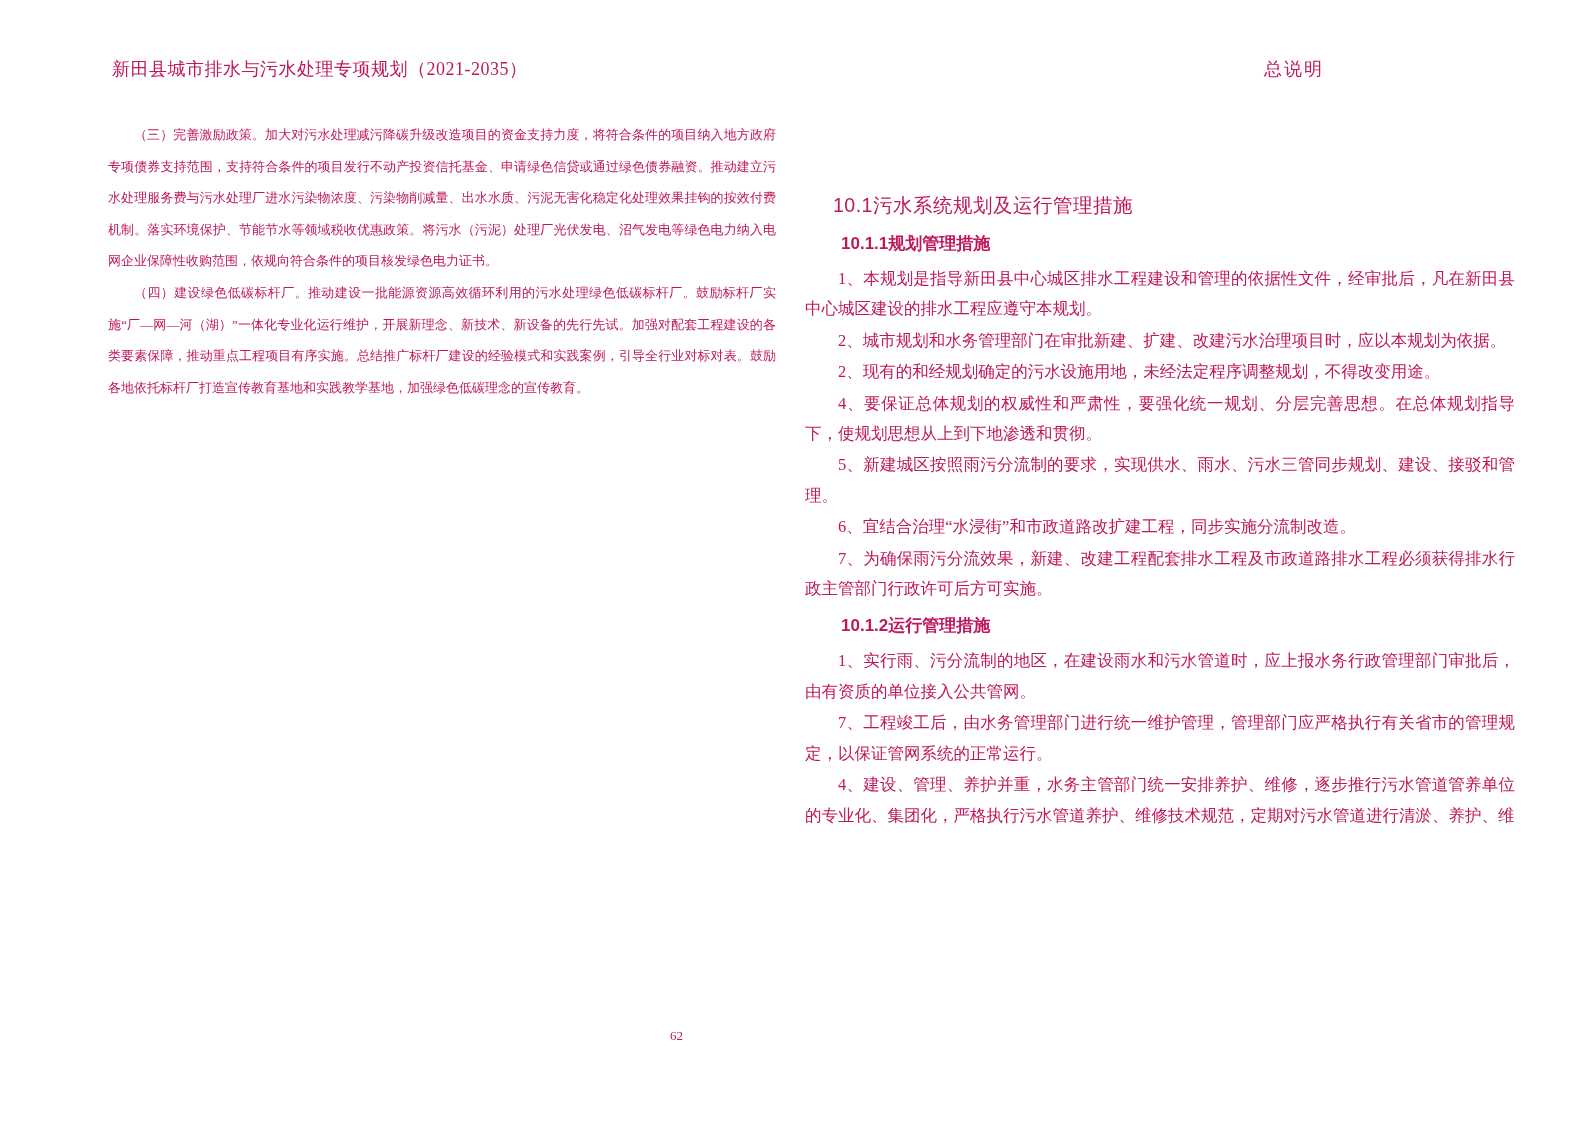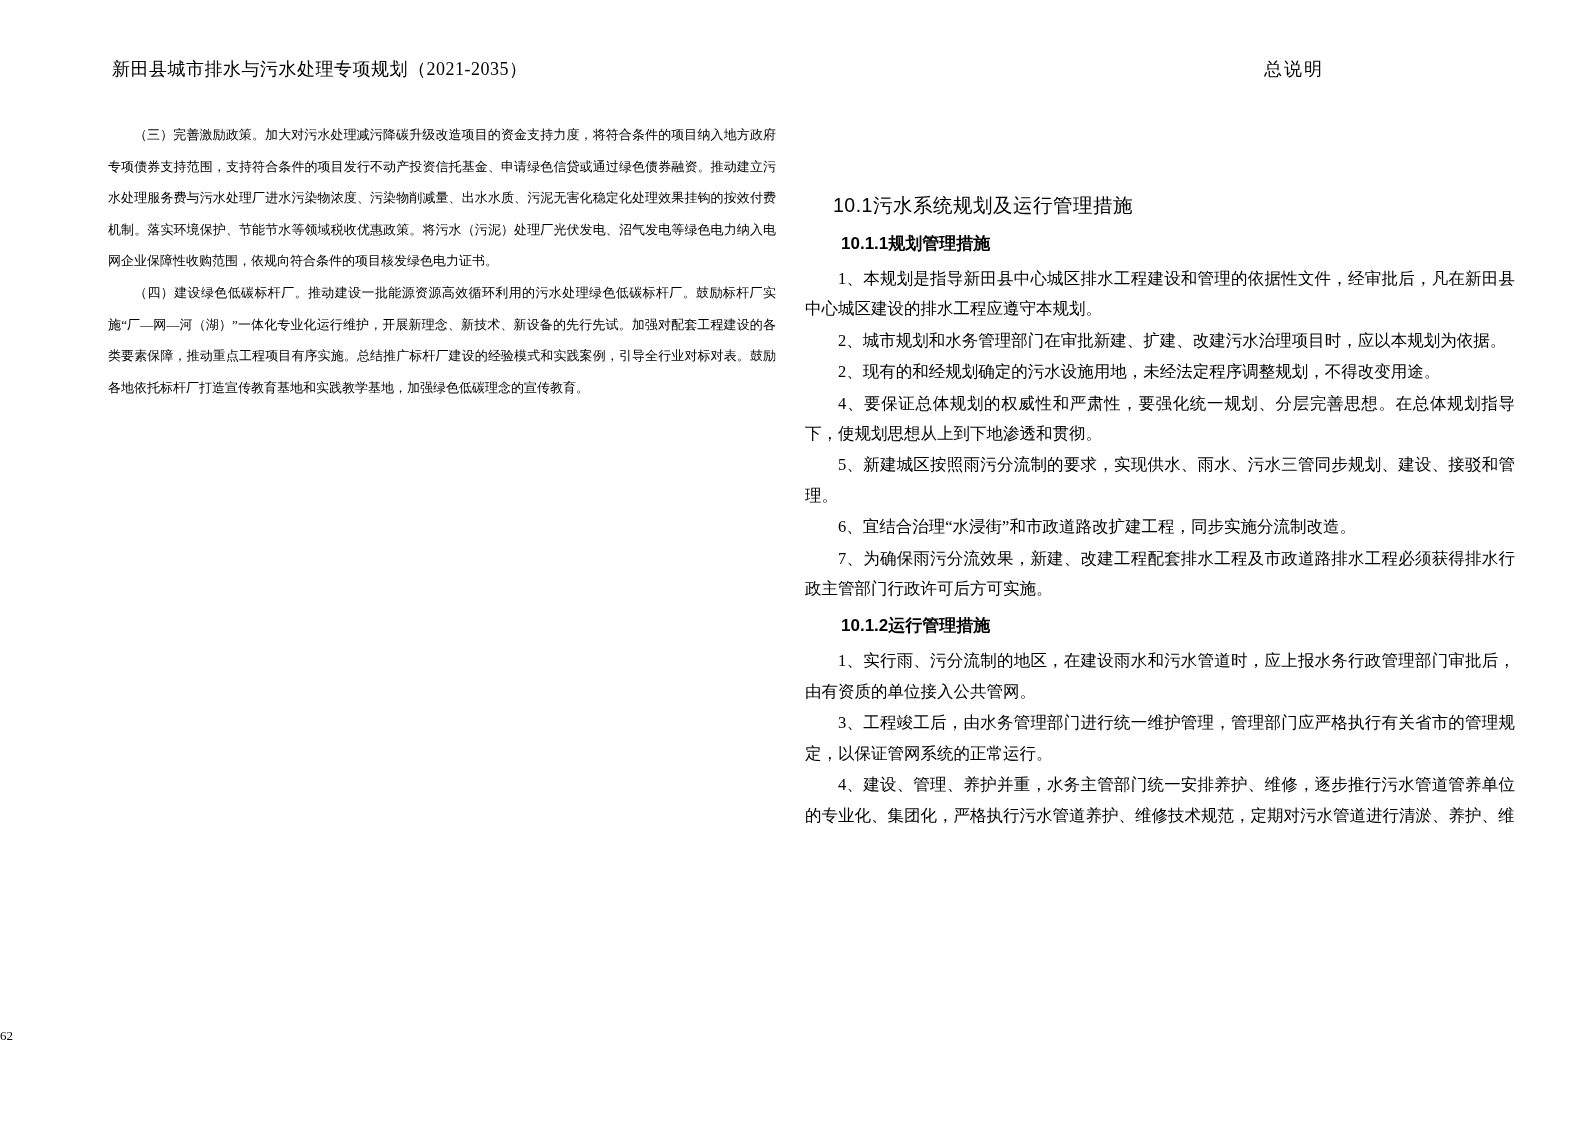--- a/index.html
+++ b/index.html
@@ -5,21 +5,21 @@
   html, body {
     margin: 0;
     padding: 0;
     background: #e8e8e8;
   }
   .page {
     position: relative;
     width: 1587px;
     height: 1122px;
     background: #ffffff;
-    color: #000000;
+    color: #be185d;
     font-family: "Liberation Serif", serif;
     overflow: hidden;
   }
   
   .running-header-left {
     position: absolute;
     left: 112px;
     top: 57px;
     font-size: 18px;
     letter-spacing: 0.5px;
@@ -83,21 +83,21 @@
     line-height: 30.4px;
     text-align: justify;
     text-indent: 2em;
   }
   
   .page-footer {
     position: absolute;
     left: 0;
     top: 1028px;
     width: 1353px;
-    text-align: left;
+    text-align: center;
     font-size: 13px;
   }
 </style>
 </head>
 <body>
 
 <div class="page">
 
   <div class="running-header-left">新田县城市排水与污水处理专项规划（2021-2035）</div>
 
@@ -118,19 +118,19 @@
     <p class="body-p">2、城市规划和水务管理部门在审批新建、扩建、改建污水治理项目时，应以本规划为依据。</p>
     <p class="body-p">2、现有的和经规划确定的污水设施用地，未经法定程序调整规划，不得改变用途。</p>
     <p class="body-p">4、要保证总体规划的权威性和严肃性，要强化统一规划、分层完善思想。在总体规划指导下，使规划思想从上到下地渗透和贯彻。</p>
     <p class="body-p">5、新建城区按照雨污分流制的要求，实现供水、雨水、污水三管同步规划、建设、接驳和管理。</p>
     <p class="body-p">6、宜结合治理“水浸街”和市政道路改扩建工程，同步实施分流制改造。</p>
     <p class="body-p">7、为确保雨污分流效果，新建、改建工程配套排水工程及市政道路排水工程必须获得排水行政主管部门行政许可后方可实施。</p>
 
     <h3 class="subsection-title">10.1.2运行管理措施</h3>
 
     <p class="body-p">1、实行雨、污分流制的地区，在建设雨水和污水管道时，应上报水务行政管理部门审批后，由有资质的单位接入公共管网。</p>
-    <p class="body-p">3、工程竣工后，由水务管理部门进行统一维护管理，管理部门应严格执行有关省市的管理规定，以保证管网系统的正常运行。</p>
+    <p class="body-p">7、工程竣工后，由水务管理部门进行统一维护管理，管理部门应严格执行有关省市的管理规定，以保证管网系统的正常运行。</p>
     <p class="body-p">4、建设、管理、养护并重，水务主管部门统一安排养护、维修，逐步推行污水管道管养单位的专业化、集团化，严格执行污水管道养护、维修技术规范，定期对污水管道进行清淤、养护、维</p>
   </div>
 
   <div class="page-footer">62</div>
 
 </div>
 
 </body></html>

